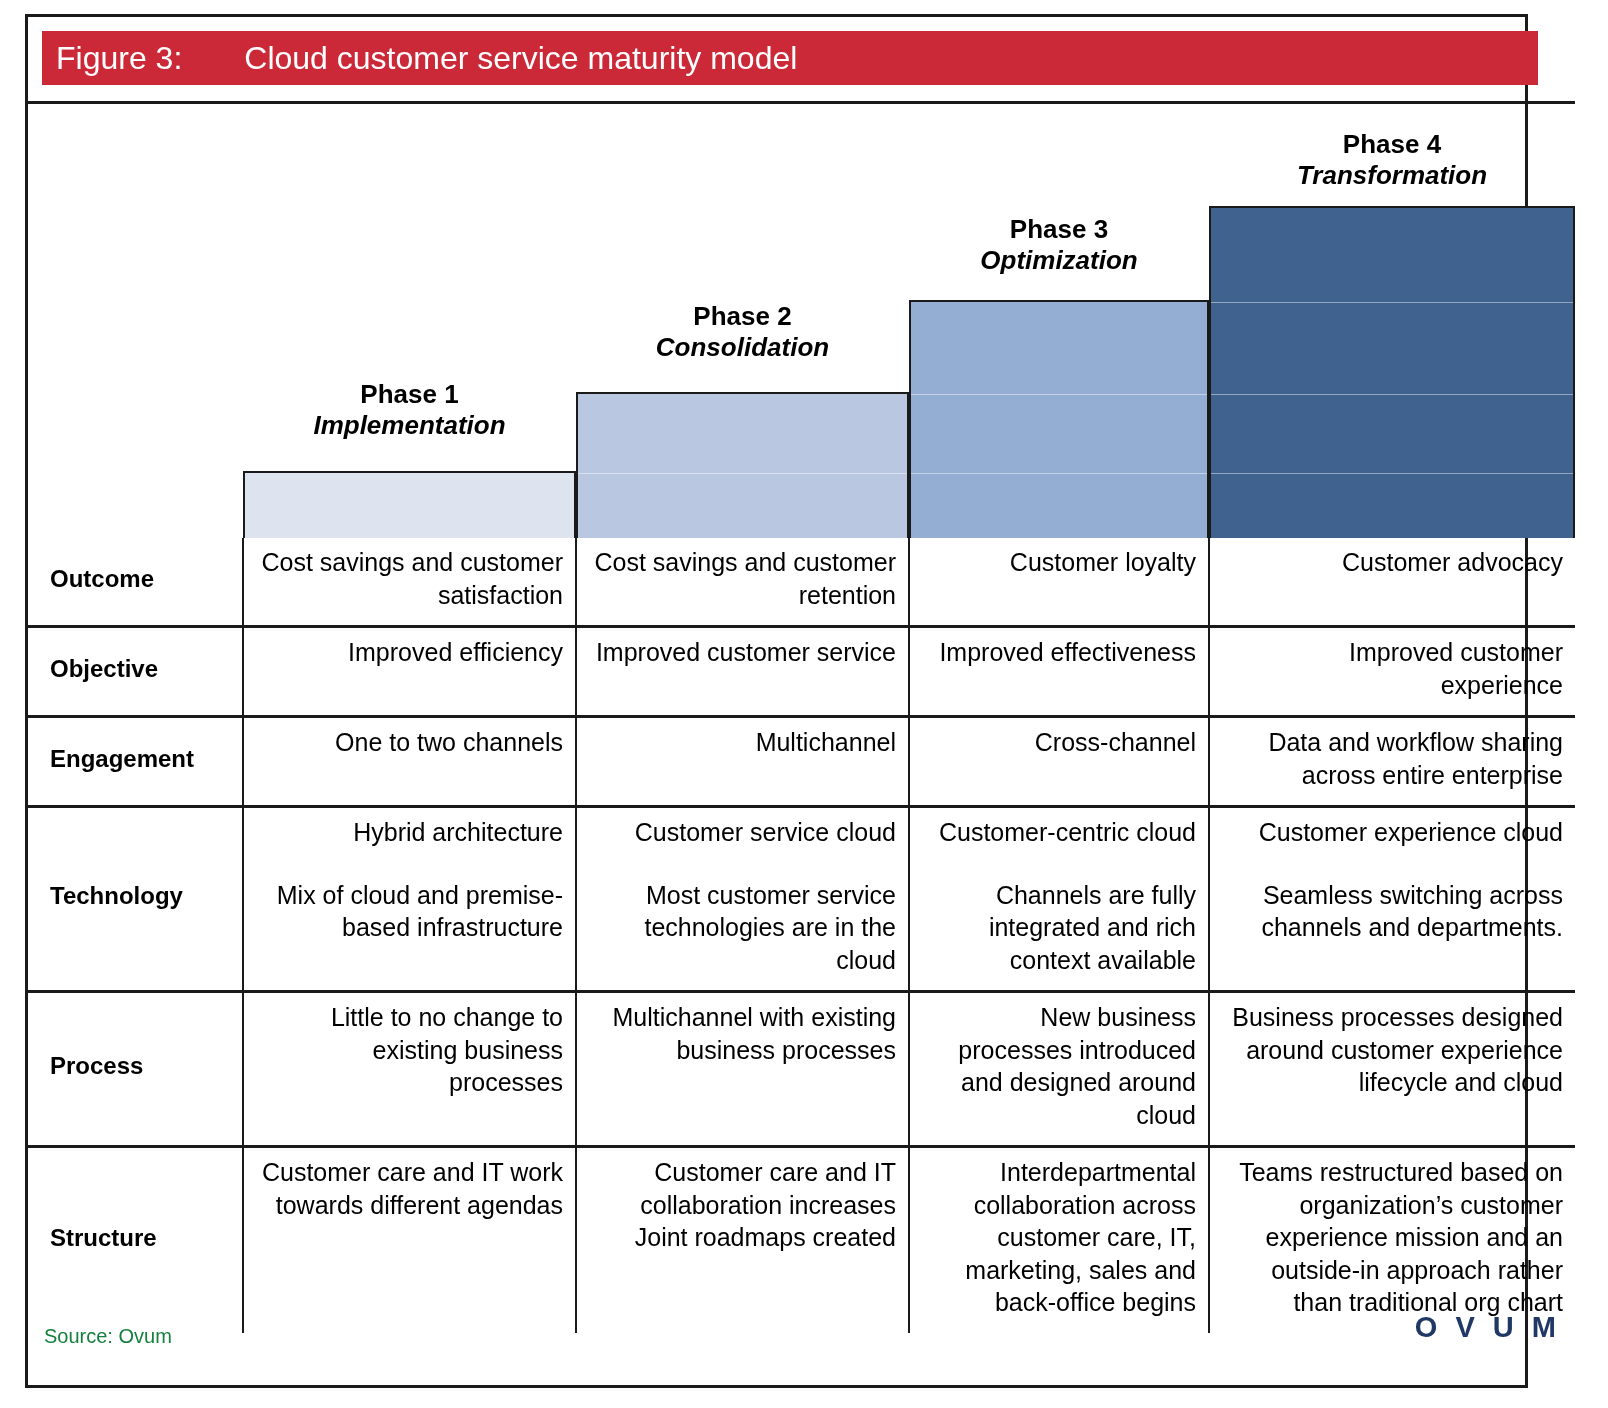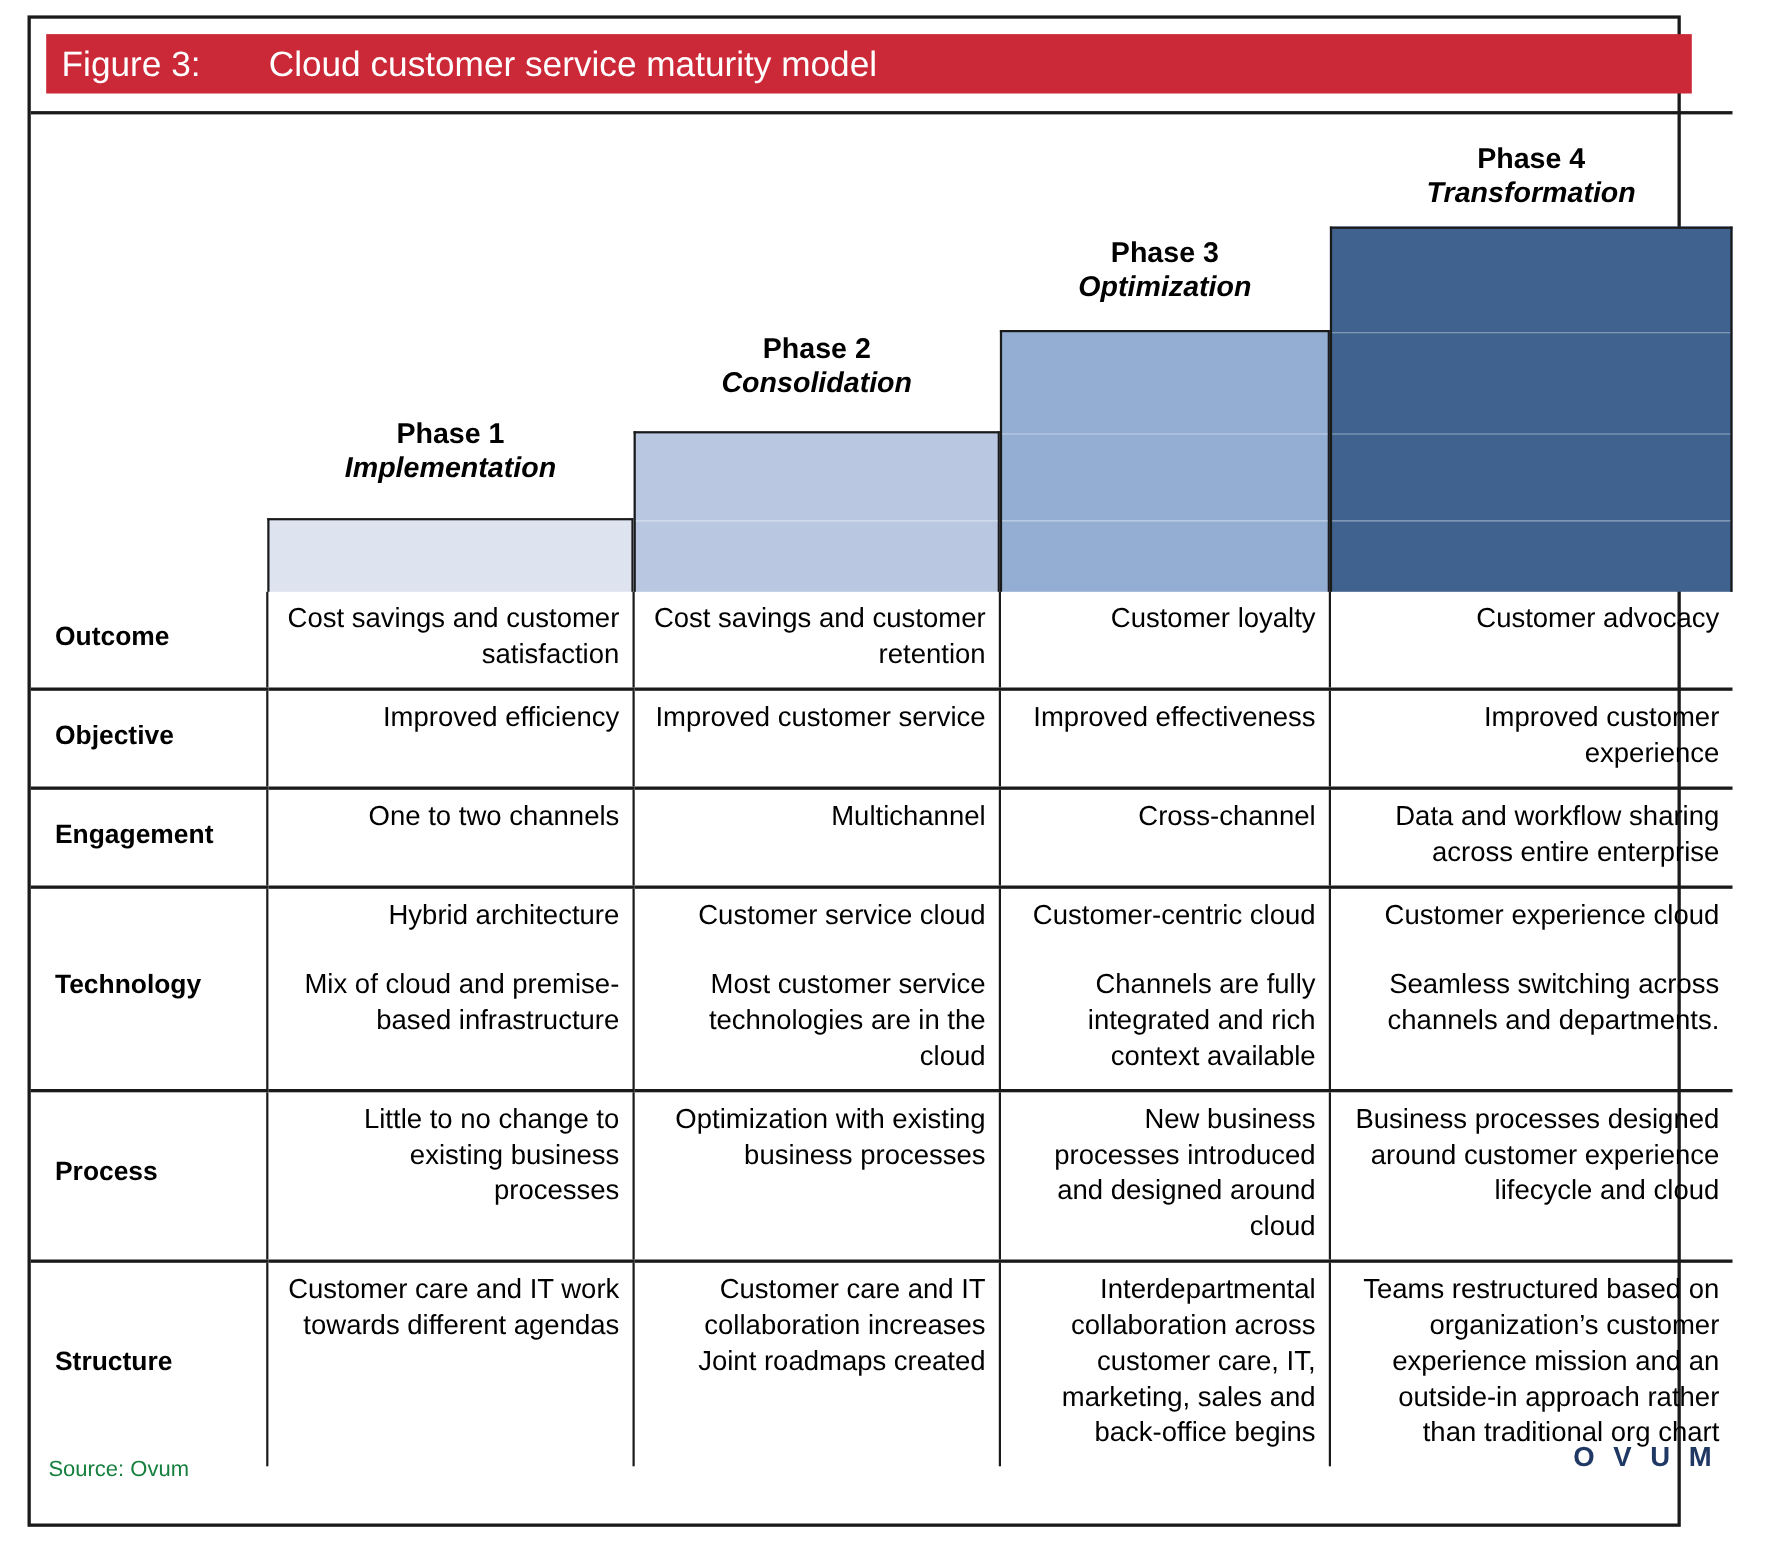--- a/index.html
+++ b/index.html
@@ -157,21 +157,21 @@
     position: absolute;
     left: 16px;
     top: 36px;
     font-size: 20px;
     color: #15803d;
   }
   #ovum {
     position: absolute;
     right: 14px;
     top: 22px;
-    font-size: 25px;
+    font-size: 29px;
     font-weight: bold;
     color: #1f3864;
     letter-spacing: 5px;
     margin-left: 10px;
   }
 </style>
 </head>
 <body>
 
 <div id="page">
@@ -274,21 +274,21 @@
             </td>
             <td class="lastcol">
               <span class="tech-line">Customer experience cloud</span>
               <span class="tech-gap"></span>
               <span class="tech-line">Seamless switching across channels and departments.</span>
             </td>
           </tr>
           <tr>
             <td class="rowlabel">Process</td>
             <td>Little to no change to existing business processes</td>
-            <td>Optimization with existing business processes</td>
+            <td>Multichannel with existing business processes</td>
             <td>New business processes introduced and designed around cloud</td>
             <td class="lastcol">Business processes designed around customer experience lifecycle and cloud</td>
           </tr>
           <tr>
             <td class="rowlabel">Structure</td>
             <td>Customer care and IT work towards different agendas</td>
             <td>Customer care and IT collaboration increases Joint roadmaps created</td>
             <td>Interdepartmental collaboration across customer care, IT, marketing, sales and back-office begins</td>
             <td class="lastcol">Teams restructured based on organization’s customer experience mission and an outside-in approach rather than traditional org chart</td>
           </tr>

